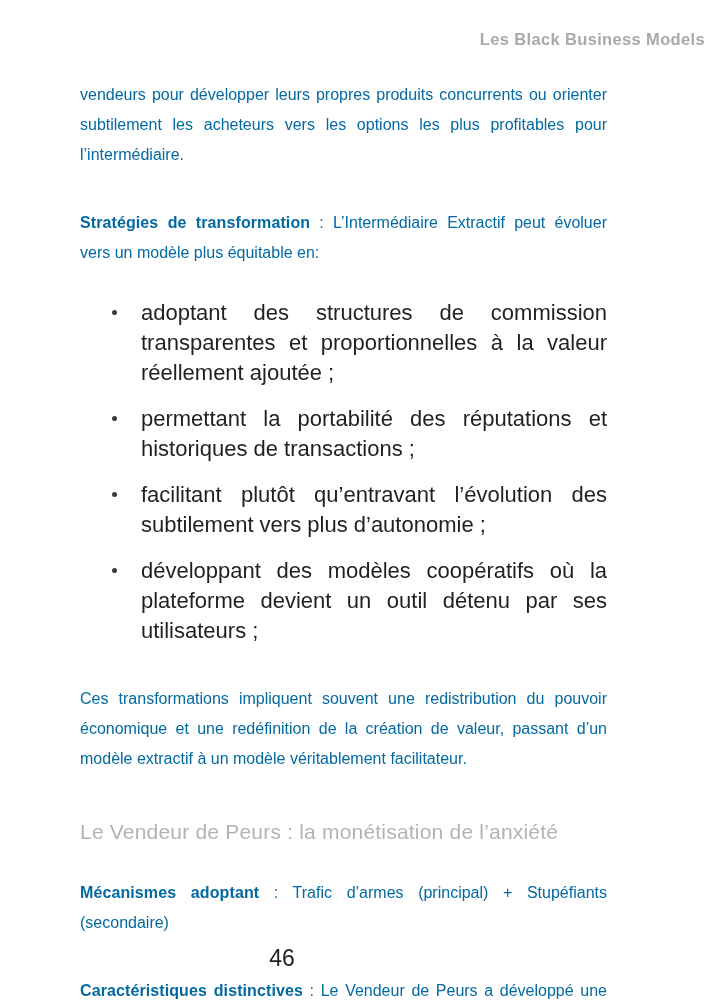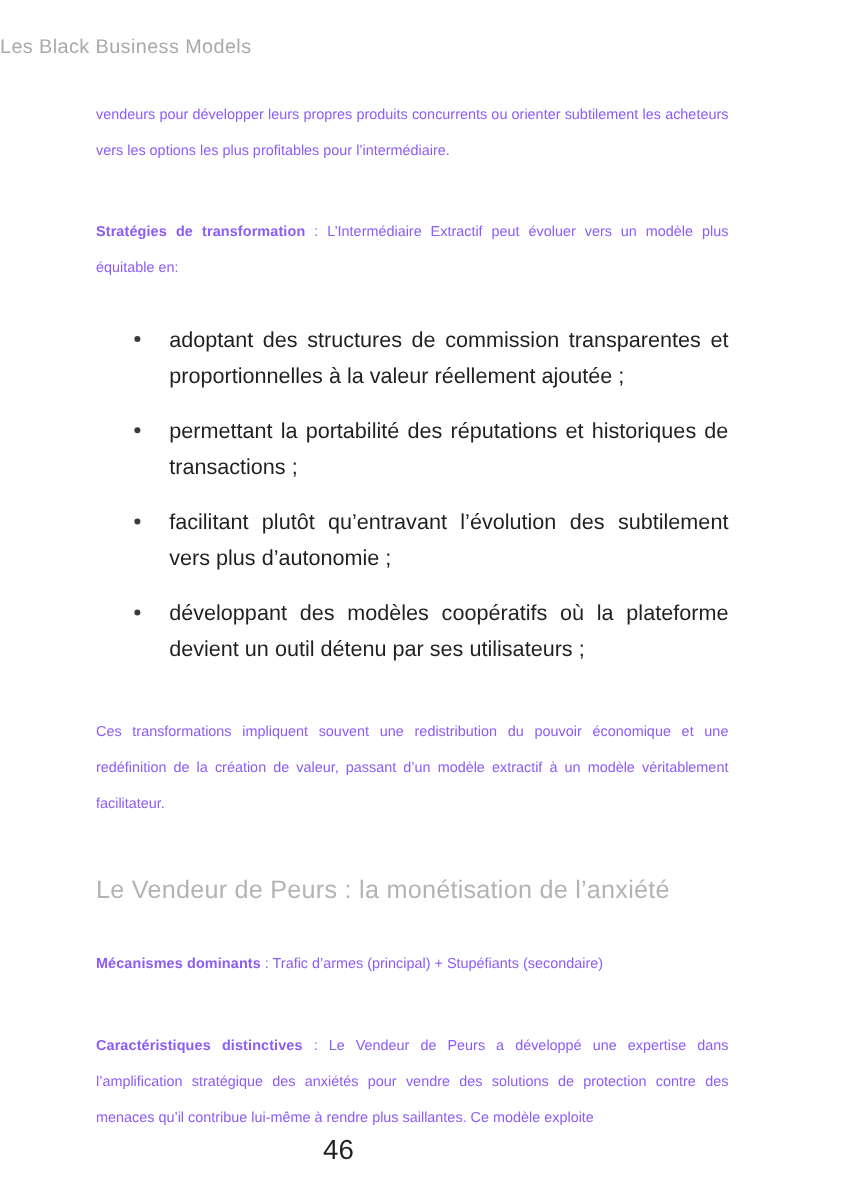--- a/index.html
+++ b/index.html
@@ -23,42 +23,42 @@
     overflow: hidden;
     box-sizing: border-box;
   }
 
   
   .running-head {
     position: absolute;
     top: 30px;
     left: 0;
     width: 705px;
-    text-align: left;
+    text-align: right;
     font-size: 16.5px;
     letter-spacing: 0.35px;
     color: #a9a9ad;
-    font-weight: 400;
+    font-weight: 700;
   }
 
   
   .content {
     position: absolute;
     top: 80px;
     left: 80px;
     width: 527px;
   }
 
   p.body-text {
     margin: 0;
-    font-size: 12px;
+    font-size: 16px;
     line-height: 30px;
     text-align: justify;
     text-justify: inter-word;
-    color: #8b5cf6;
+    color: #0369a1;
     hyphens: manual;
   }
 
   .gap-para   { height: 38px; }
   .gap-list   { height: 30px; }
   .gap-head   { height: 44px; }
   .gap-small  { height: 32px; }
 
   .lead {
     font-weight: bold;
@@ -70,21 +70,21 @@
   ul.bullets {
     margin: 0;
     padding: 0;
     list-style: none;
   }
 
   ul.bullets li {
     position: relative;
     margin: 0 0 0 0;
     padding-left: 61px;
-    font-size: 18px;
+    font-size: 22px;
     line-height: 30px;
     text-align: justify;
     text-justify: inter-word;
     color: #231f20;
   }
 
   ul.bullets li + li {
     margin-top: 16px;
   }
 
@@ -158,21 +158,21 @@
     <div class="gap-para"></div>
 
     <p class="body-text">Ces transformations impliquent souvent une redistribution du pouvoir économique et une redéfinition de la création de valeur, passant d’un modèle extractif à un modèle véritablement facilitateur.</p>
 
     <div class="gap-head"></div>
 
     <h2 class="section-heading">Le Vendeur de Peurs : la monétisation de l’anxiété</h2>
 
     <div class="gap-small"></div>
 
-    <p class="body-text"><span class="lead">Mécanismes dominants</span><span> : Trafic d’armes (principal) + Stupéfiants (secondaire)</span></p>
+    <p class="body-text"><span class="lead">Mécanismes adoptant</span><span> : Trafic d’armes (principal) + Stupéfiants (secondaire)</span></p>
 
     <div class="gap-para"></div>
 
     <p class="body-text"><span class="lead">Caractéristiques distinctives</span><span> : Le Vendeur de Peurs a développé une expertise dans l’amplification stratégique des anxiétés pour vendre des solutions de protection contre des menaces qu’il contribue lui-même à rendre plus saillantes. Ce modèle exploite</span></p>
 
   </div>
 
   <div class="folio">46</div>
 
 </div>

